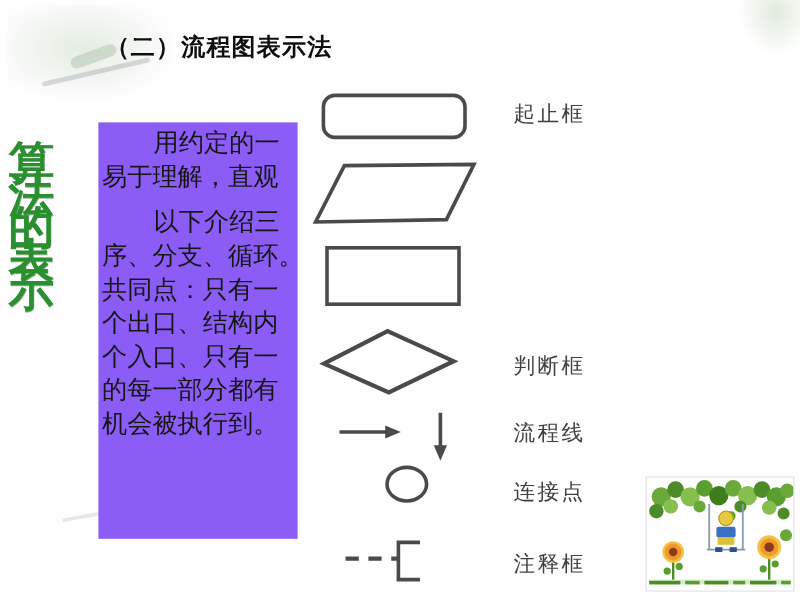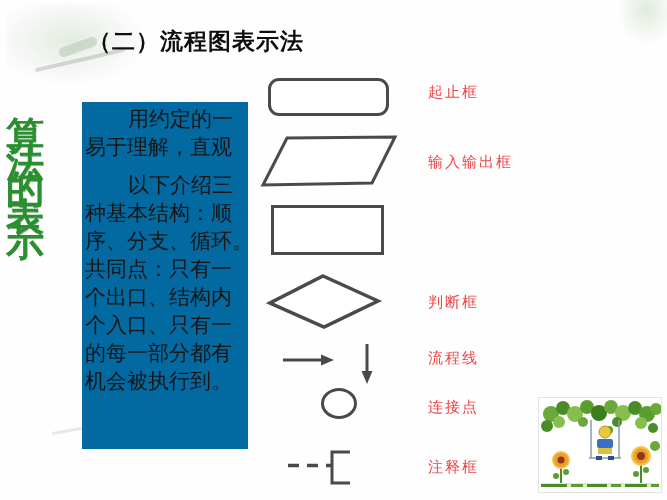--- a/index.html
+++ b/index.html
@@ -36,36 +36,36 @@
     background: radial-gradient(ellipse at 60% 20%, rgba(180,205,170,0.40), transparent 70%);
   }
   .deco-leftlow {
     position: absolute; left: 52px; top: 428px; width: 46px; height: 3px;
     background: rgba(140,150,145,0.20); transform: rotate(-10deg);
   }
 
   .title {
     position: absolute; left: 88px; top: 26px;
     margin: 0;
-    font-size: 23px; font-weight: bold; color: #0e0e0e;
+    font-size: 20px; font-weight: bold; color: #0e0e0e;
     letter-spacing: 1px; white-space: nowrap;
   }
   .vtitle {
     position: absolute; left: 6px; top: 86px;
     writing-mode: vertical-rl; text-orientation: upright;
     font-size: 38px; font-weight: bold; line-height: 1;
     letter-spacing: 27px;
     color: #2a8f2f;
     text-shadow: 0.5px 0.5px 0 rgba(20,90,25,0.45);
   }
 
   .graybox {
     position: absolute; left: 82px; top: 102px;
     width: 166px; height: 347px;
-    background: #0369a1;
+    background: #8b5cf6;
     padding-top: 3px; box-sizing: border-box;
   }
   .graybox .line {
     font-size: 21px; line-height: 28px; color: #161616;
     padding-left: 3px; white-space: nowrap;
   }
   .graybox .line.indent { padding-left: 46px; }
   .graybox .line.para2 { margin-top: 10px; }
 
   .shape { position: absolute; background: #ffffff; }
@@ -82,21 +82,21 @@
     border: 3px solid #4a4a4a; border-radius: 50%;
   }
   .svgshape { position: absolute; background: transparent; }
   .sv-parallelogram { left: 255px; top: 130px; }
   .sv-diamond { left: 266px; top: 272px; }
   .sv-arrows { left: 276px; top: 338px; }
   .sv-bracket { left: 283px; top: 443px; }
 
   .legend-label {
     position: absolute; left: 428px;
-    font-size: 15px; color: #ef4444; white-space: nowrap;
+    font-size: 18px; color: #404040; white-space: nowrap;
     letter-spacing: 2px;
   }
   .ll-0 { top: 83px; }
   .ll-1 { top: 153px; }
   .ll-2 { top: 221px; }
   .ll-3 { top: 293px; }
   .ll-4 { top: 349px; }
   .ll-5 { top: 398px; }
   .ll-6 { top: 458px; }
 
@@ -121,21 +121,20 @@
   <div class="deco-leftlow"></div>
 
   <h1 class="title">（二）流程图表示法</h1>
 
   <div class="vtitle">算法的表示</div>
 
   <div class="graybox">
     <div class="line indent">用约定的一</div>
     <div class="line">易于理解，直观</div>
     <div class="line indent para2">以下介绍三</div>
-    <div class="line">种基本结构：顺</div>
     <div class="line">序、分支、循环。</div>
     <div class="line">共同点：只有一</div>
     <div class="line">个出口、结构内</div>
     <div class="line">个入口、只有一</div>
     <div class="line">的每一部分都有</div>
     <div class="line">机会被执行到。</div>
   </div>
 
   <div class="shape terminator"></div>
 
@@ -157,21 +156,20 @@
   </svg>
 
   <div class="shape connector"></div>
 
   <svg class="svgshape sv-bracket" width="80" height="48">
     <line x1="5" y1="22.5" x2="49" y2="22.5" stroke="#4a4a4a" stroke-width="3.5" stroke-dasharray="11 8"></line>
     <path d="M67,9 L49,9 L49,40 L67,40" fill="none" stroke="#4a4a4a" stroke-width="3"></path>
   </svg>
 
   <div class="legend-label ll-0">起止框</div>
-  <div class="legend-label ll-1">输入输出框</div>
   <div class="legend-label ll-3">判断框</div>
   <div class="legend-label ll-4">流程线</div>
   <div class="legend-label ll-5">连接点</div>
   <div class="legend-label ll-6">注释框</div>
 
   <div class="clipart">
     <svg width="122" height="94">
 
       <g>
         <circle cx="12" cy="16" r="8" fill="#6aa83a"></circle>

